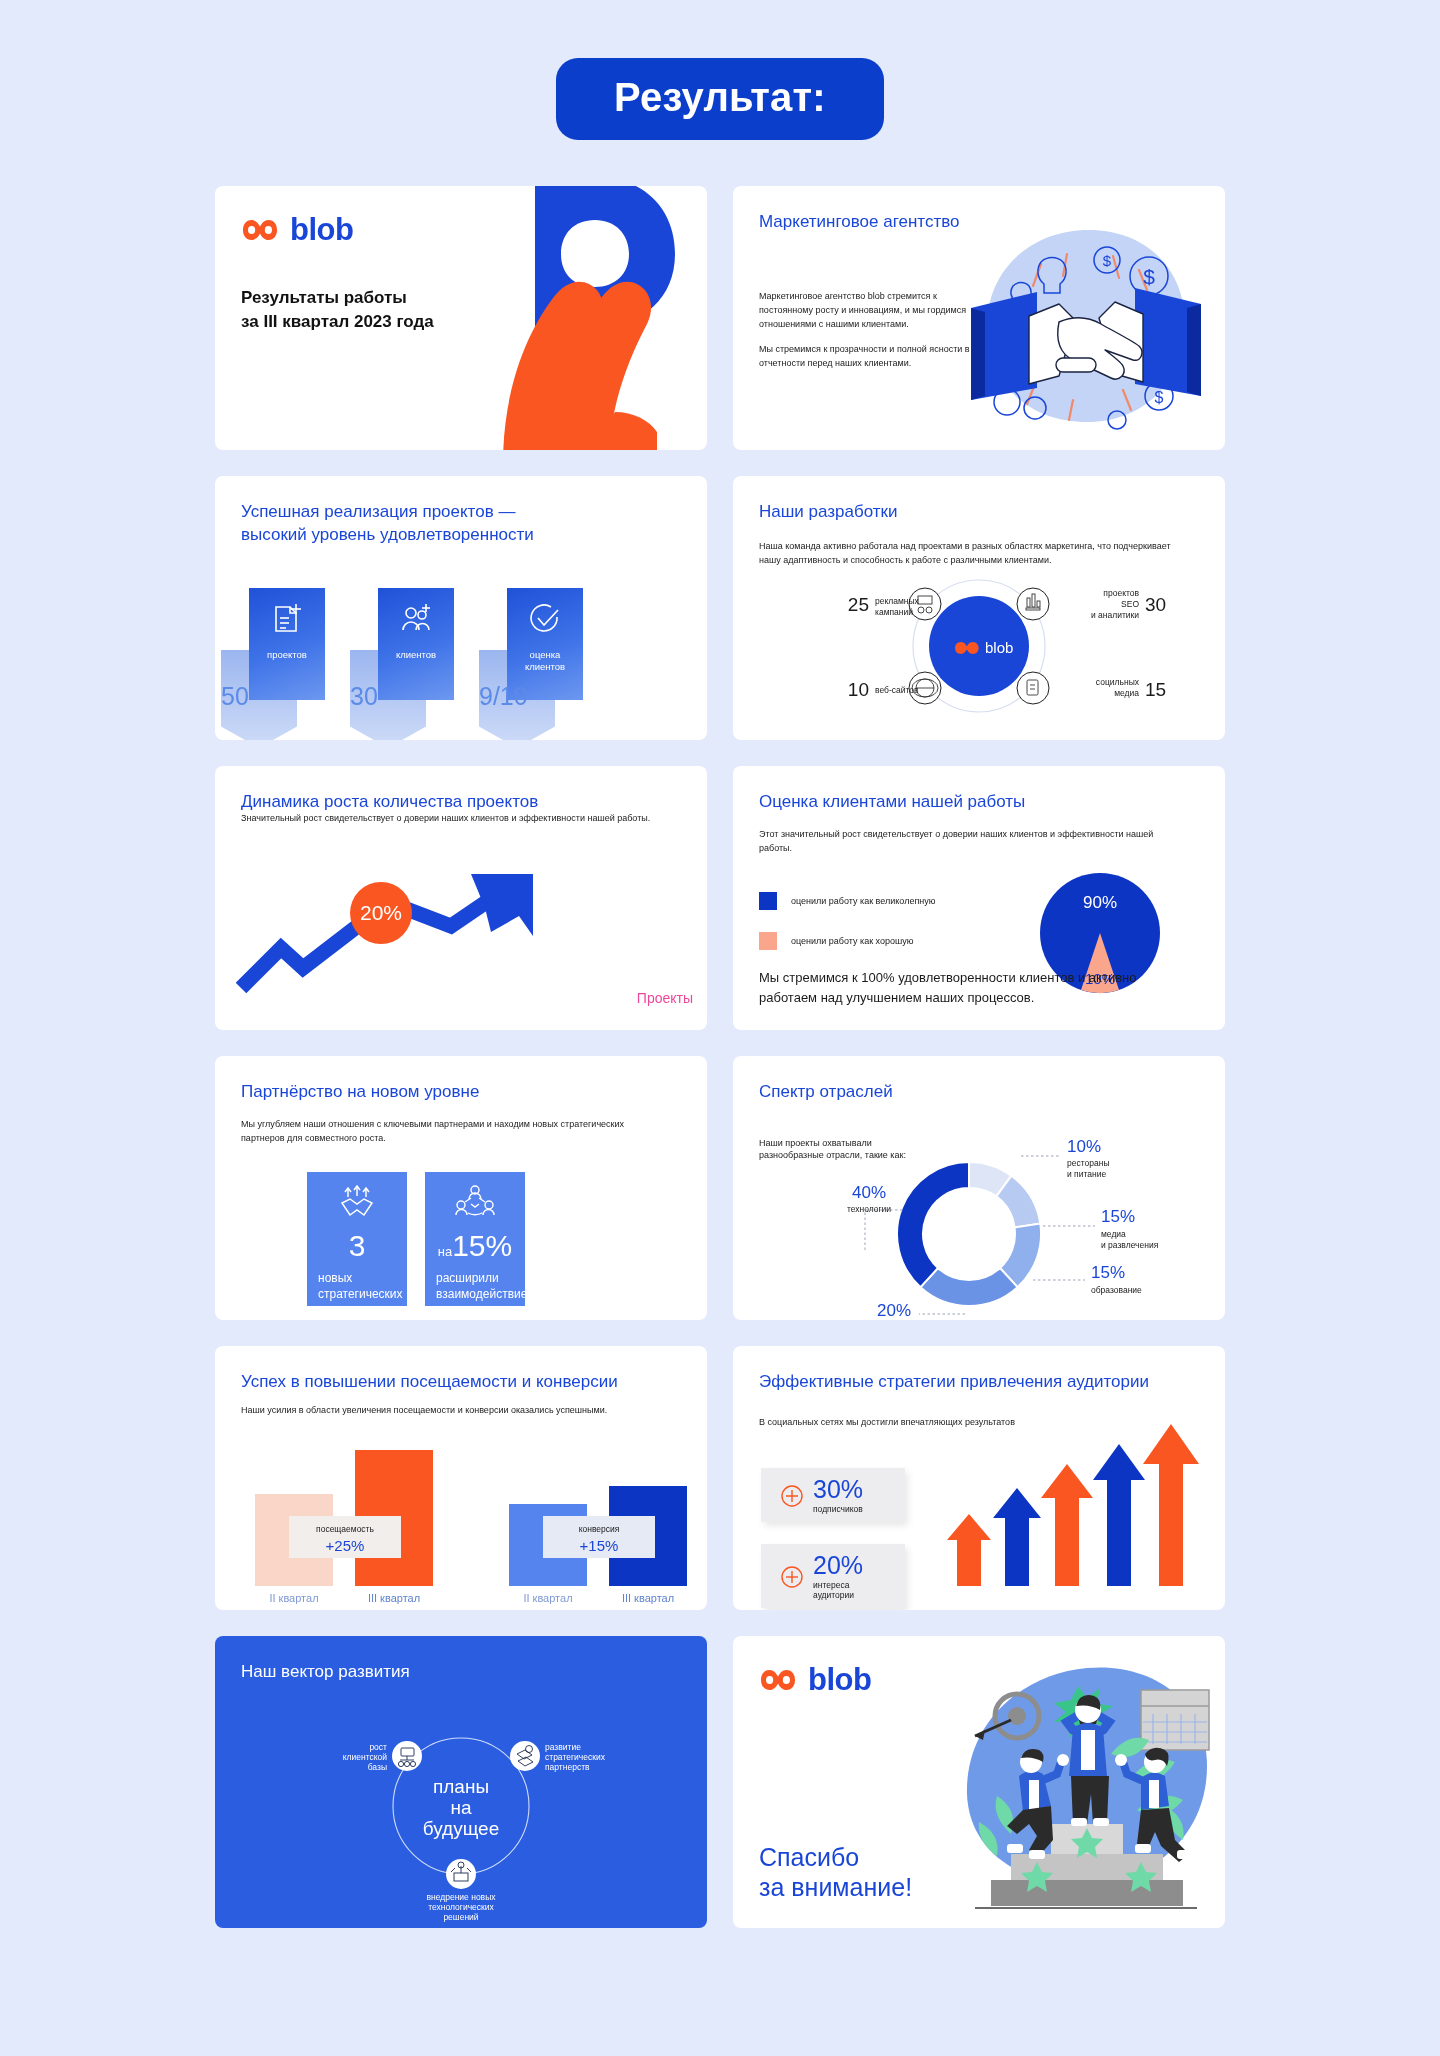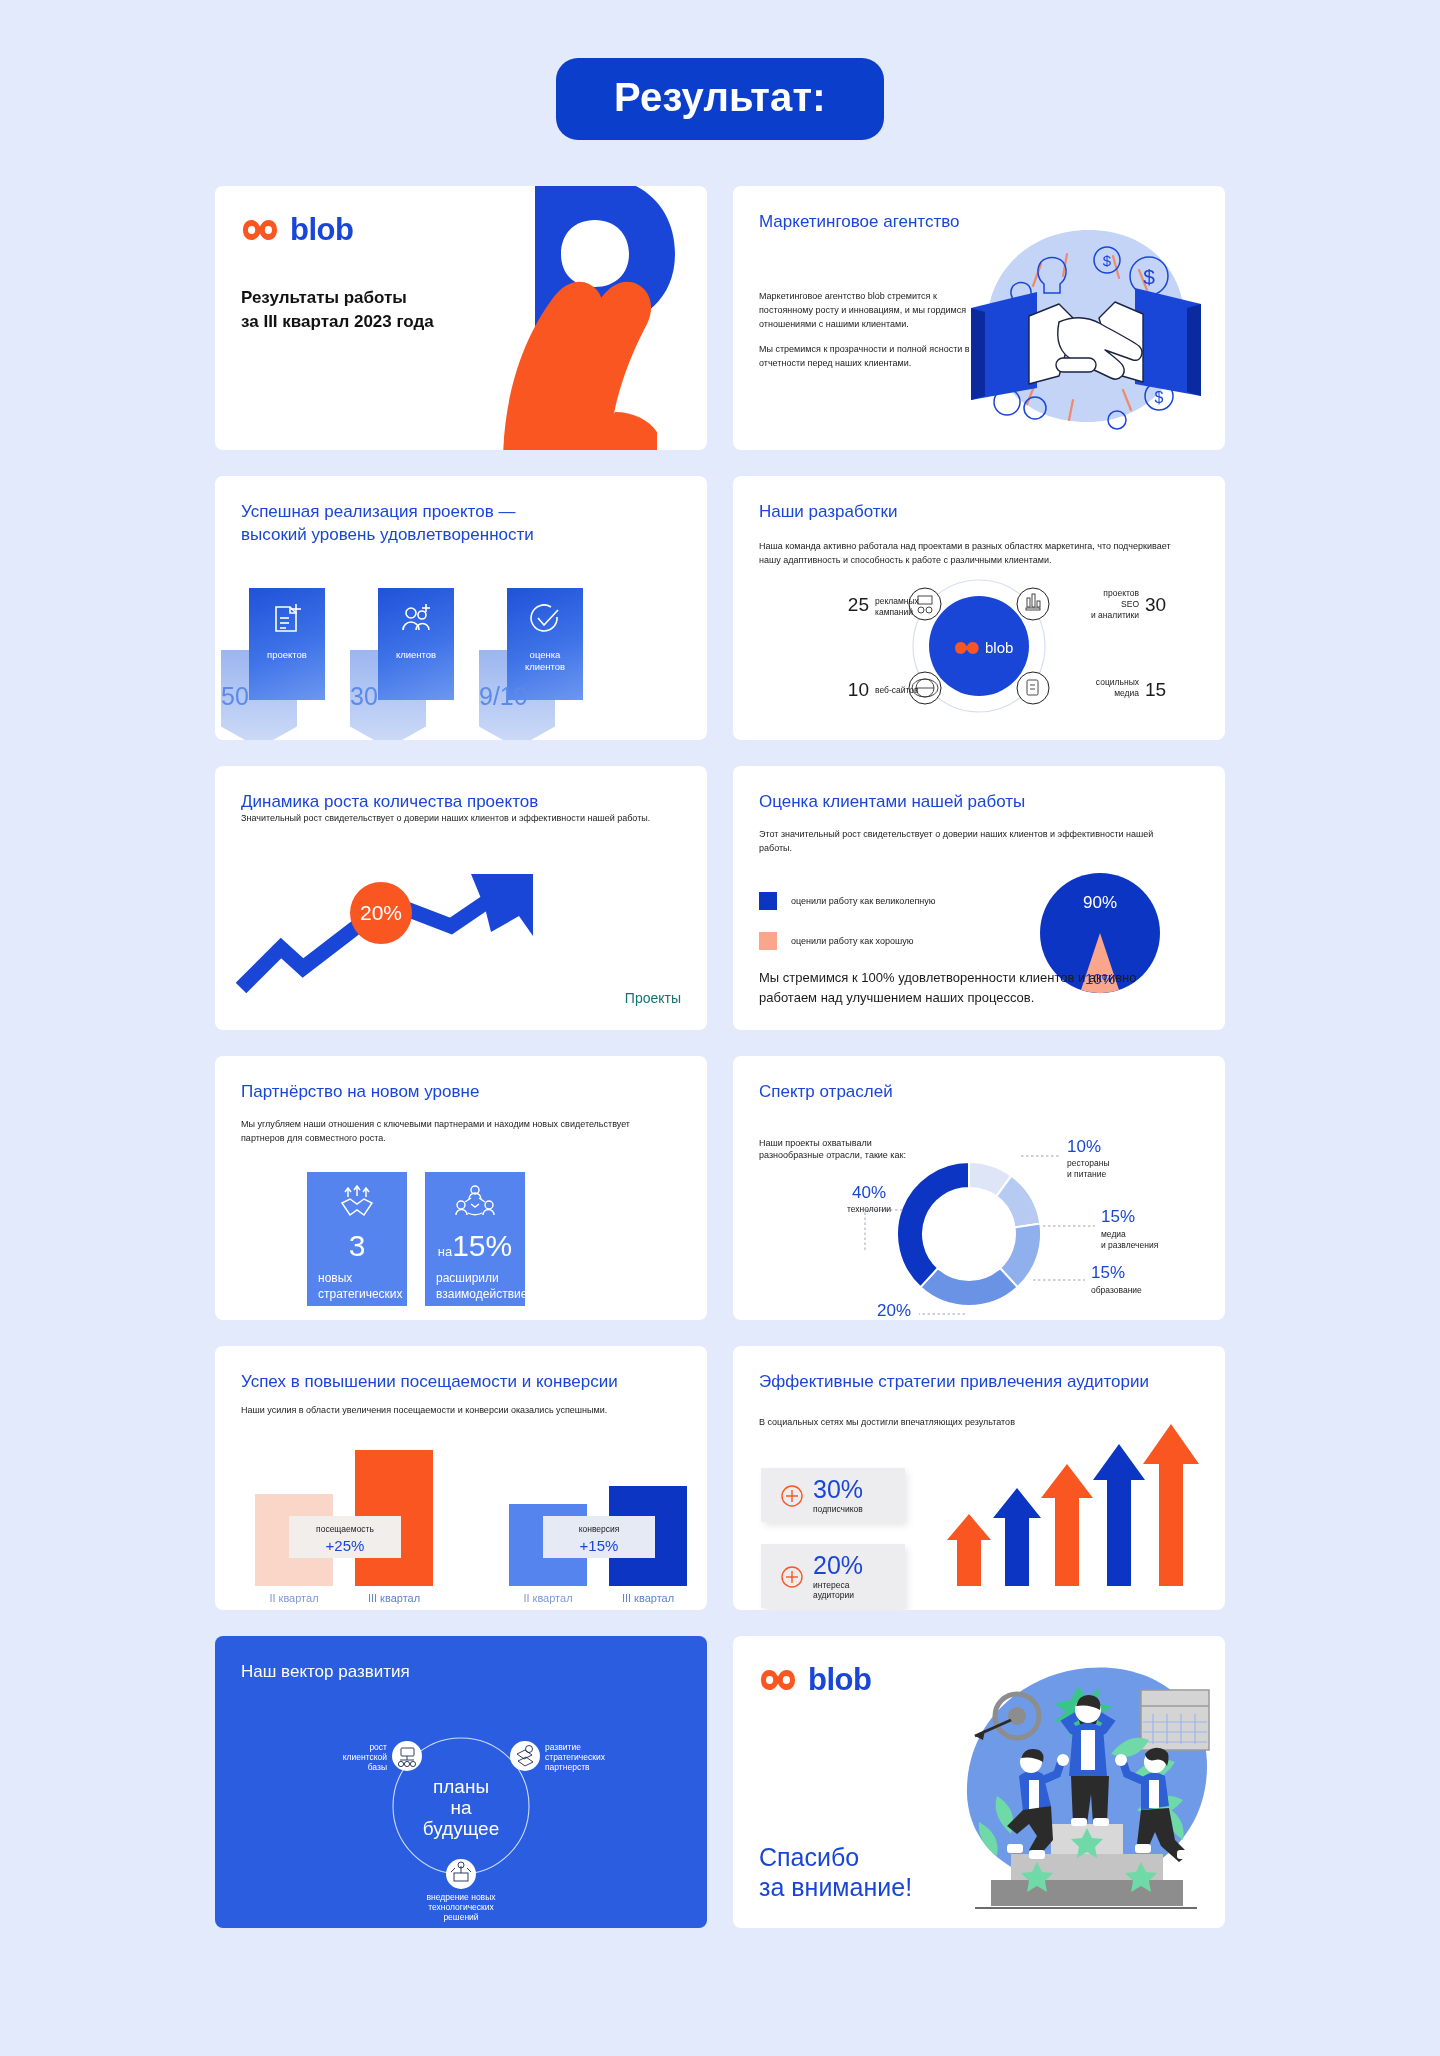--- a/index.html
+++ b/index.html
@@ -100,21 +100,21 @@
   .dev-diagram { position: absolute; left: 0; top: 92px; width: 100%; height: 160px; z-index: 3; }
 
   
   .growth-art { position: absolute; left: 18px; top: 104px; width: 360px; height: 132px; z-index: 2; }
   .growth-badge {
     position: absolute; left: 135px; top: 116px; width: 62px; height: 62px; border-radius: 50%;
     background: #fa5622; color: #fff; display: flex; align-items: center; justify-content: center;
     font-size: 21px; z-index: 3;
   }
   .growth-legend {
-    position: absolute; right: 26px; bottom: 24px; color: #0f766e; font-size: 14px; z-index: 3;
+    position: absolute; right: 14px; bottom: 24px; color: #ec4899; font-size: 14px; z-index: 3;
   }
 
   
   .pie-legend { position: absolute; left: 26px; top: 126px; z-index: 3; }
   .pie-legend-row { display: flex; align-items: center; gap: 14px; margin-bottom: 22px; }
   .pie-swatch { width: 18px; height: 18px; flex: none; }
   .pie-swatch.blue { background: #0d35c4; }
   .pie-swatch.salmon { background: #faa68c; }
   .pie-legend-text { font-size: 9px; color: #1b1b1b; }
   .pie-chart { position: absolute; right: 64px; top: 106px; width: 122px; height: 122px; z-index: 3; }
@@ -369,21 +369,21 @@
       <circle cx="61" cy="61" r="60" fill="#0d35c4"></circle>
       <path d="M61 61 L42 118 A60 60 0 0 0 80 118 Z" fill="#faa68c"></path>
       <text x="61" y="36" font-size="17" fill="#fff" text-anchor="middle" font-family="Liberation Sans">90%</text>
       <text x="61" y="112" font-size="15" fill="#0d35c4" text-anchor="middle" font-family="Liberation Sans">10%</text>
     </svg>
     <div class="pie-foot">Мы стремимся к 100% удовлетворенности клиентов и активно работаем над улучшением наших процессов.</div>
   </div>
 
   <div class="card">
     <div class="card-title">Партнёрство на новом уровне</div>
-    <div class="card-body w-wide" style="top:62px">Мы углубляем наши отношения с ключевыми партнерами и находим новых свидетельствует партнеров для совместного роста.</div>
+    <div class="card-body w-wide" style="top:62px">Мы углубляем наши отношения с ключевыми партнерами и находим новых стратегических партнеров для совместного роста.</div>
     <div class="partner-cards">
       <div class="pcard">
         <svg class="pcard-ico" viewBox="0 0 40 34" fill="none" stroke="#fff" stroke-width="1.5">
           <path d="M11 12 v-8"></path>
             <path d="M8 7 l3 -4 l3 4"></path>
           <path d="M20 11 v-9"></path>
             <path d="M17 5 l3 -4 l3 4"></path>
           <path d="M29 12 v-8"></path>
             <path d="M26 7 l3 -4 l3 4"></path>
           <path d="M5 18 l8 -4 l7 5 l7 -5 l8 4 l-8 12 l-7 -5 l-7 5 z"></path>

